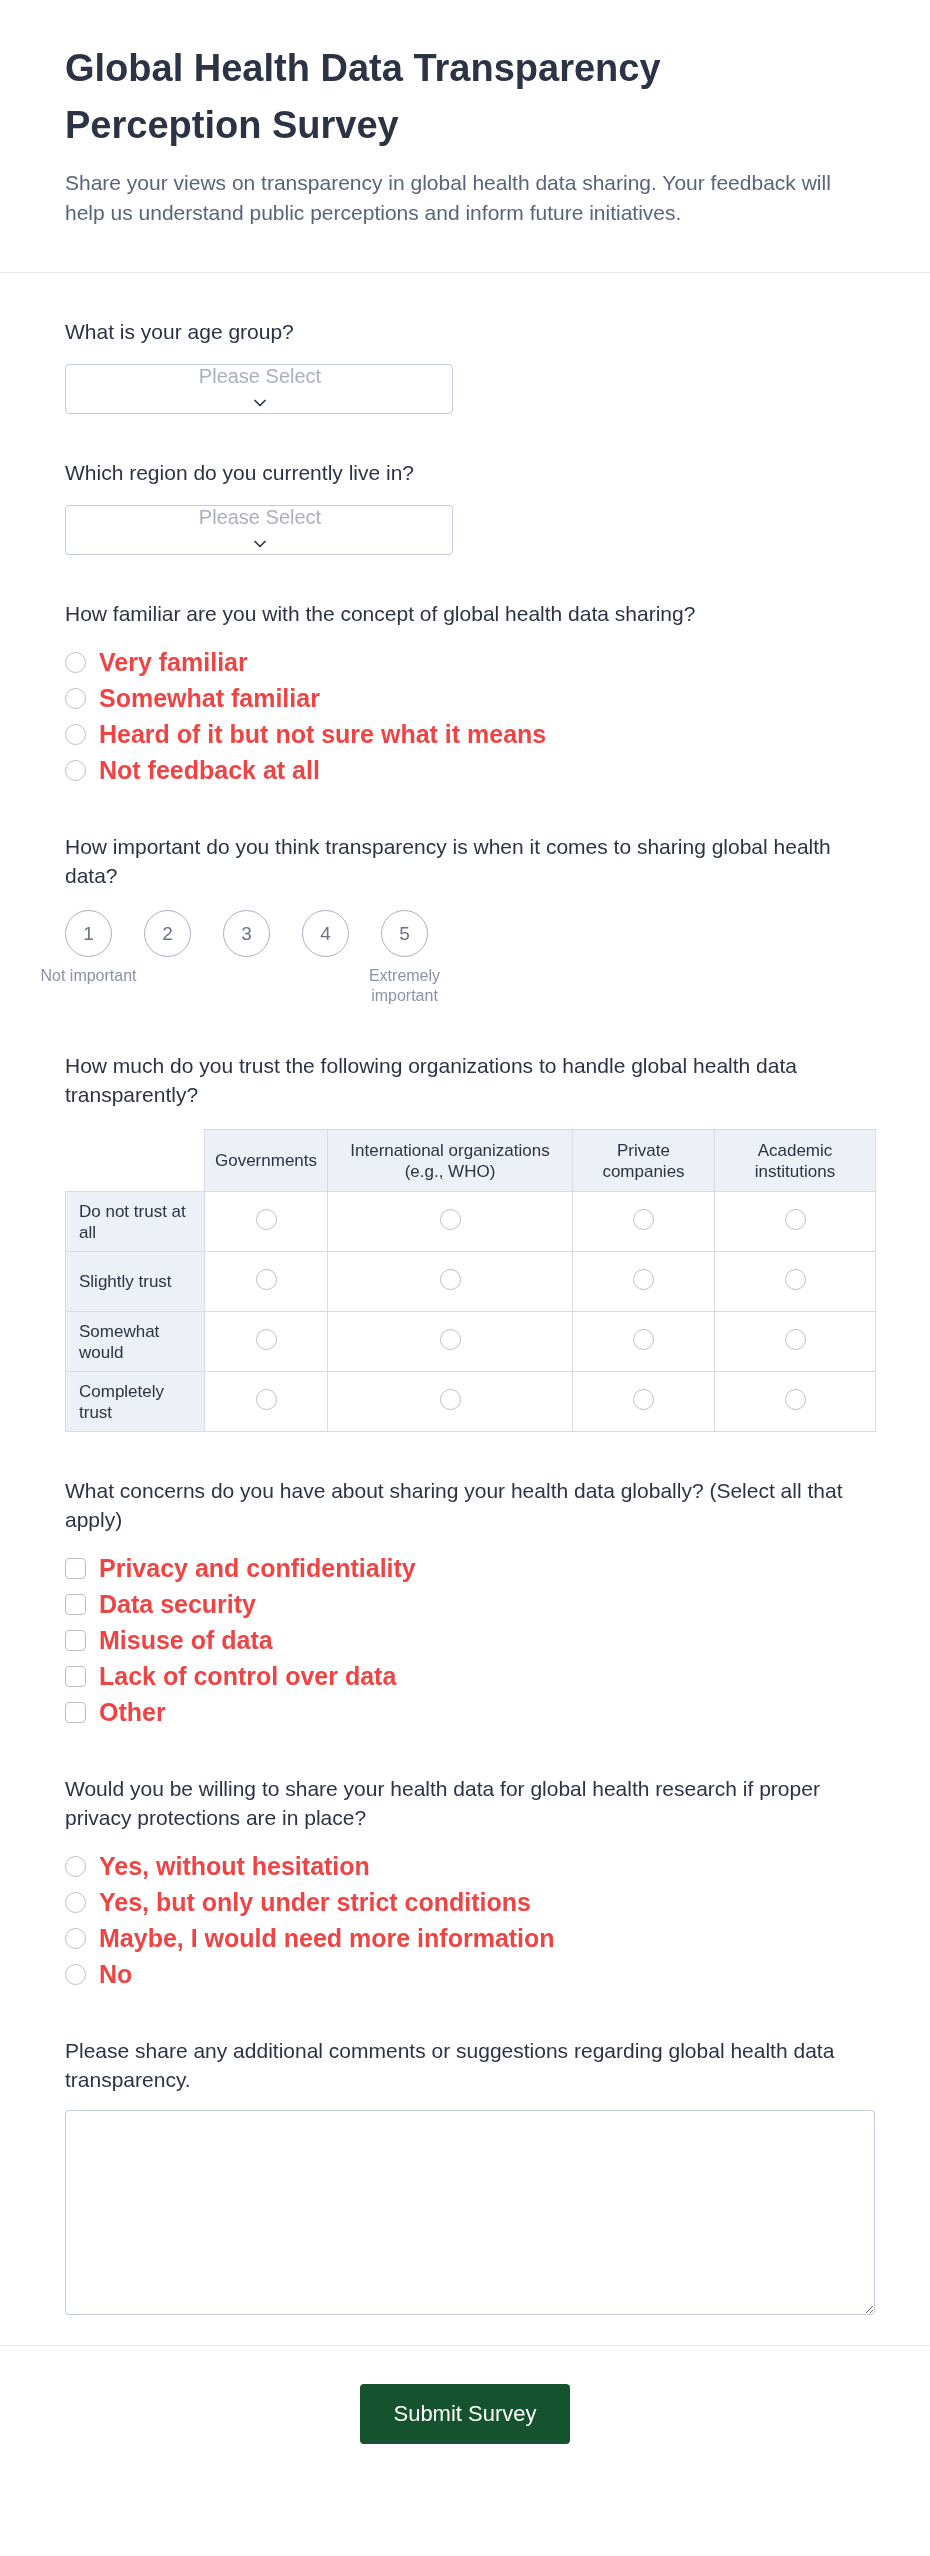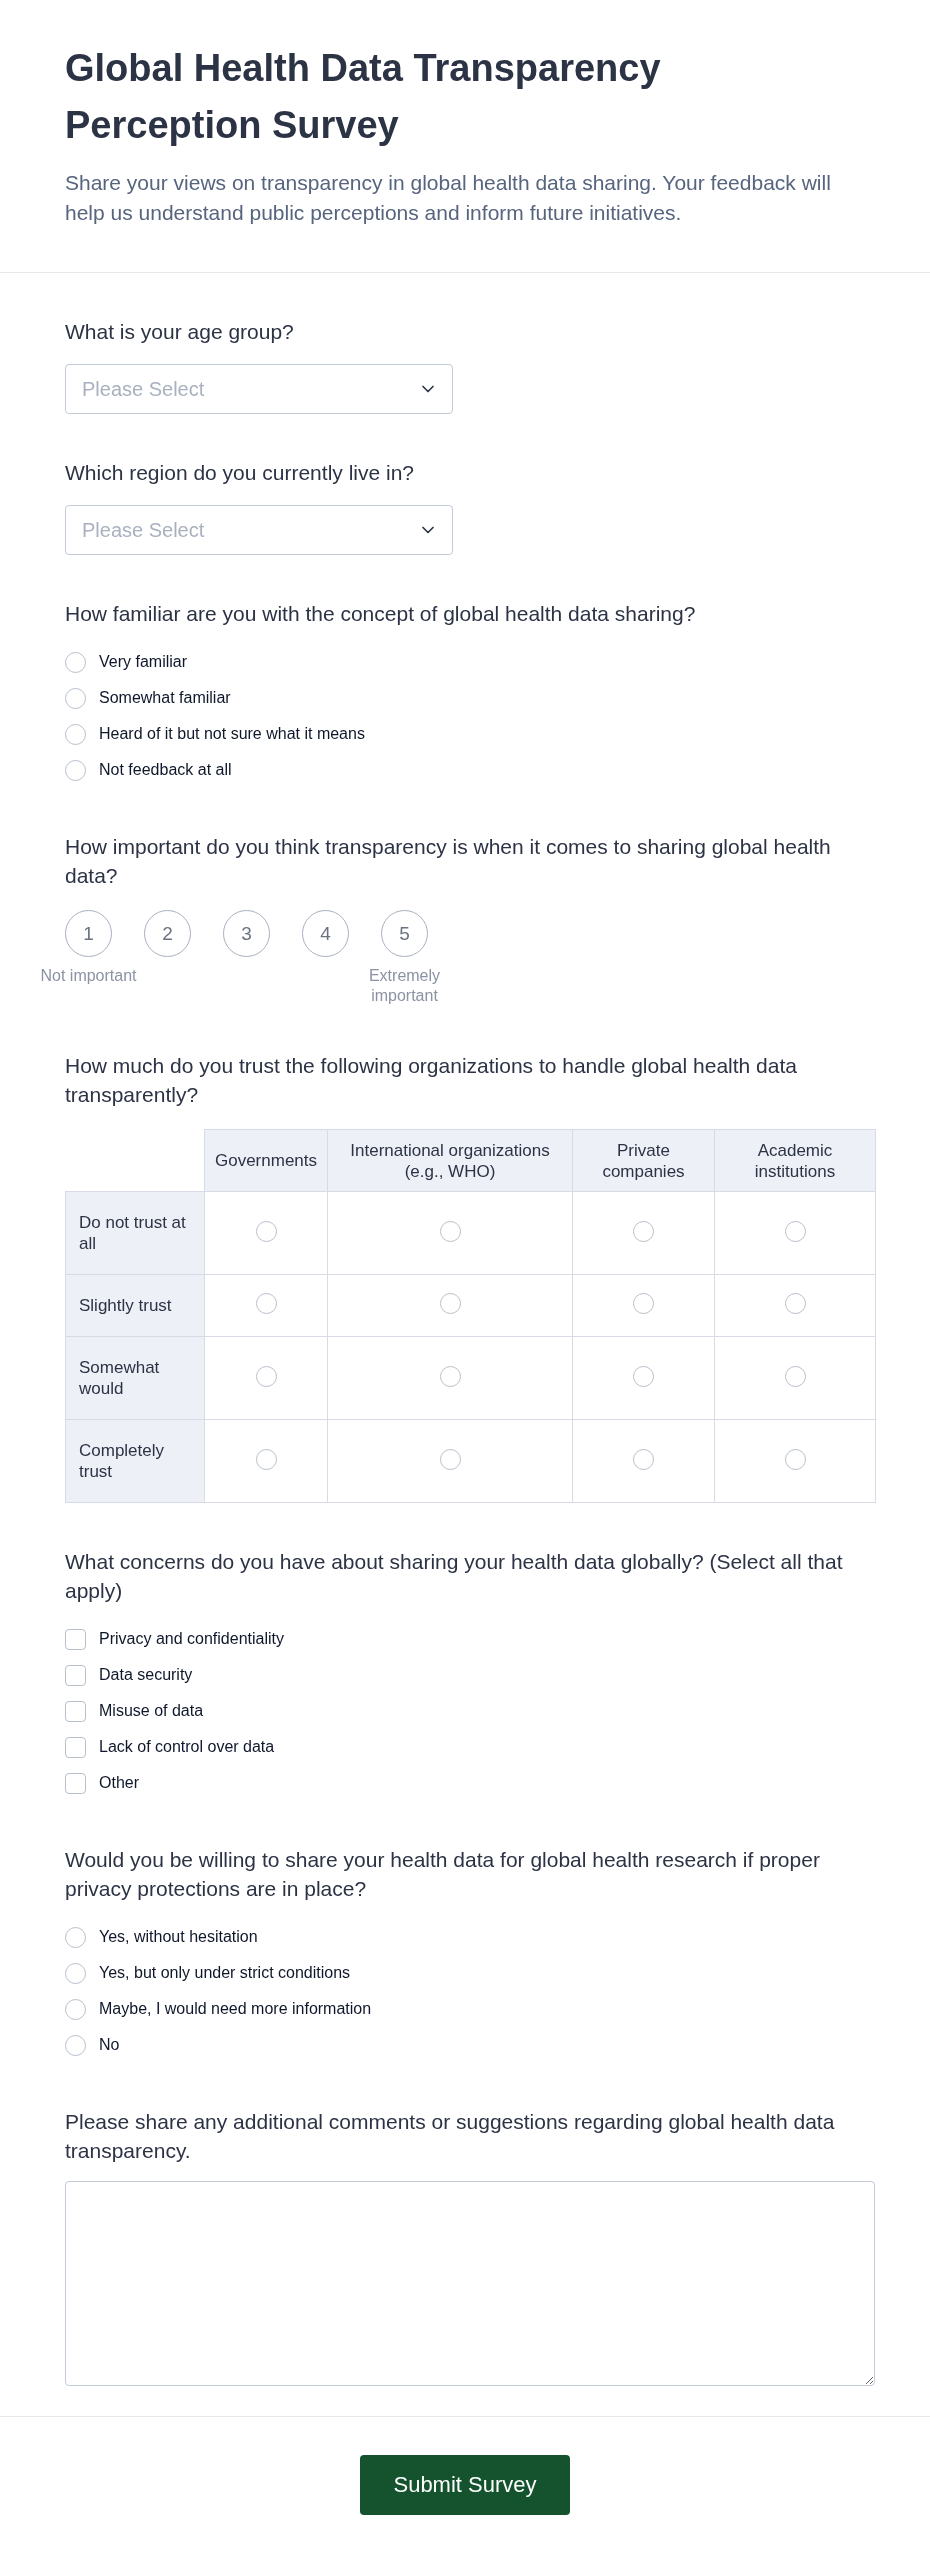--- a/index.html
+++ b/index.html
@@ -44,20 +44,21 @@
     width: 388px;
     height: 50px;
     border: 1px solid #c3cad8;
     border-radius: 4px;
     background: #fff;
     display: flex;
     align-items: center;
     justify-content: space-between;
     padding: 0 14px 0 16px;
     cursor: pointer;
+    flex-direction: column;
   }
   .select .ph { font-size: 20px; color: #a9b0bf; }
   .chev { display: flex; align-items: center; }
   
   .options { margin-top: 16px; }
   .option {
     display: flex;
     align-items: center;
     gap: 13px;
     padding: 6px 0;
@@ -71,21 +72,21 @@
     background: #fff;
     flex: none;
   }
   .checkbox {
     width: 21px; height: 21px;
     border: 1px solid #b8bfcb;
     border-radius: 4px;
     background: #fff;
     flex: none;
   }
-  .option-label { font-size: 16px; line-height: 24px; color: #0f172a; }
+  .option-label { font-size: 25px; line-height: 24px; color: #ef4444; font-weight: bold; }
   
   .scale-row {
     display: flex;
     gap: 32px;
     margin-top: 20px;
     padding-bottom: 50px;
   }
   .scale-item { position: relative; }
   .scale-circle {
     width: 47px; height: 47px;
@@ -126,21 +127,21 @@
   }
   .matrix thead th.corner { background: #fff; border-top: none; border-left: none; }
   .matrix tbody th {
     background: #eef0f7;
     font-size: 17px;
     font-weight: 400;
     line-height: 21px;
     color: #2c3345;
     text-align: left;
     vertical-align: middle;
-    padding: 20px 13px;
+    padding: 8px 13px;
   }
   .matrix tbody td {
     background: #fff;
     text-align: center;
     vertical-align: middle;
     height: 60px;
   }
   .matrix td .radio { display: inline-block; cursor: pointer; }
   
   textarea.comments {

